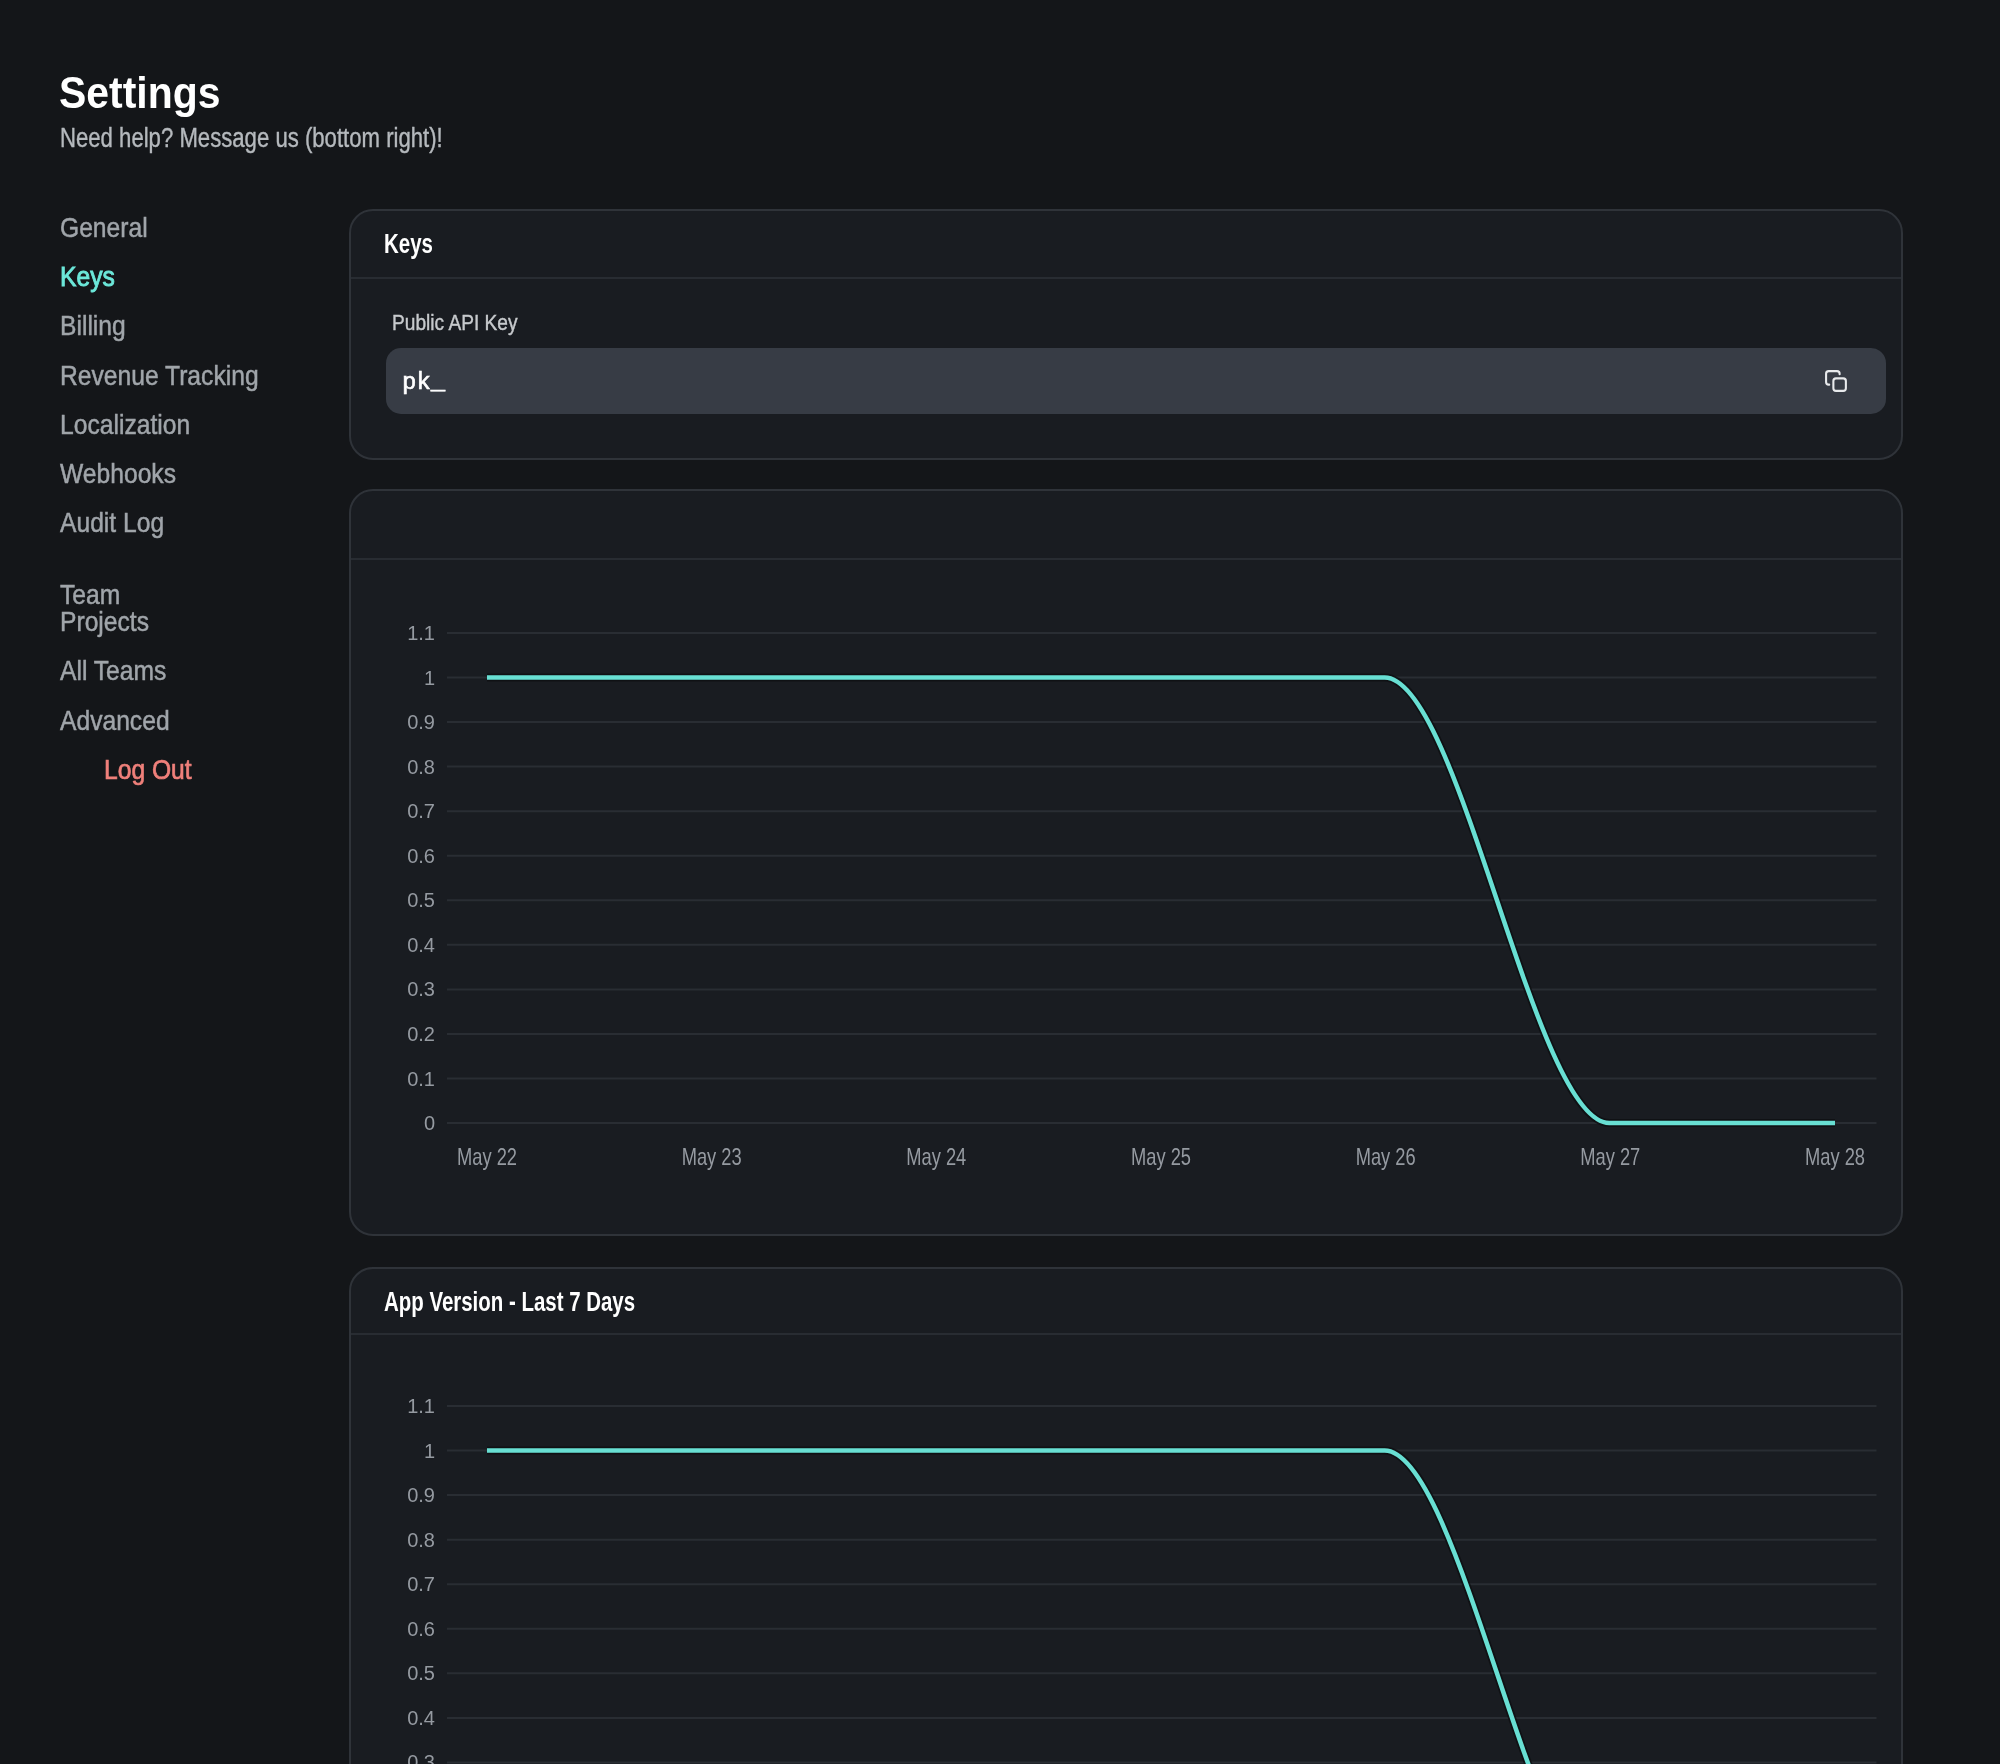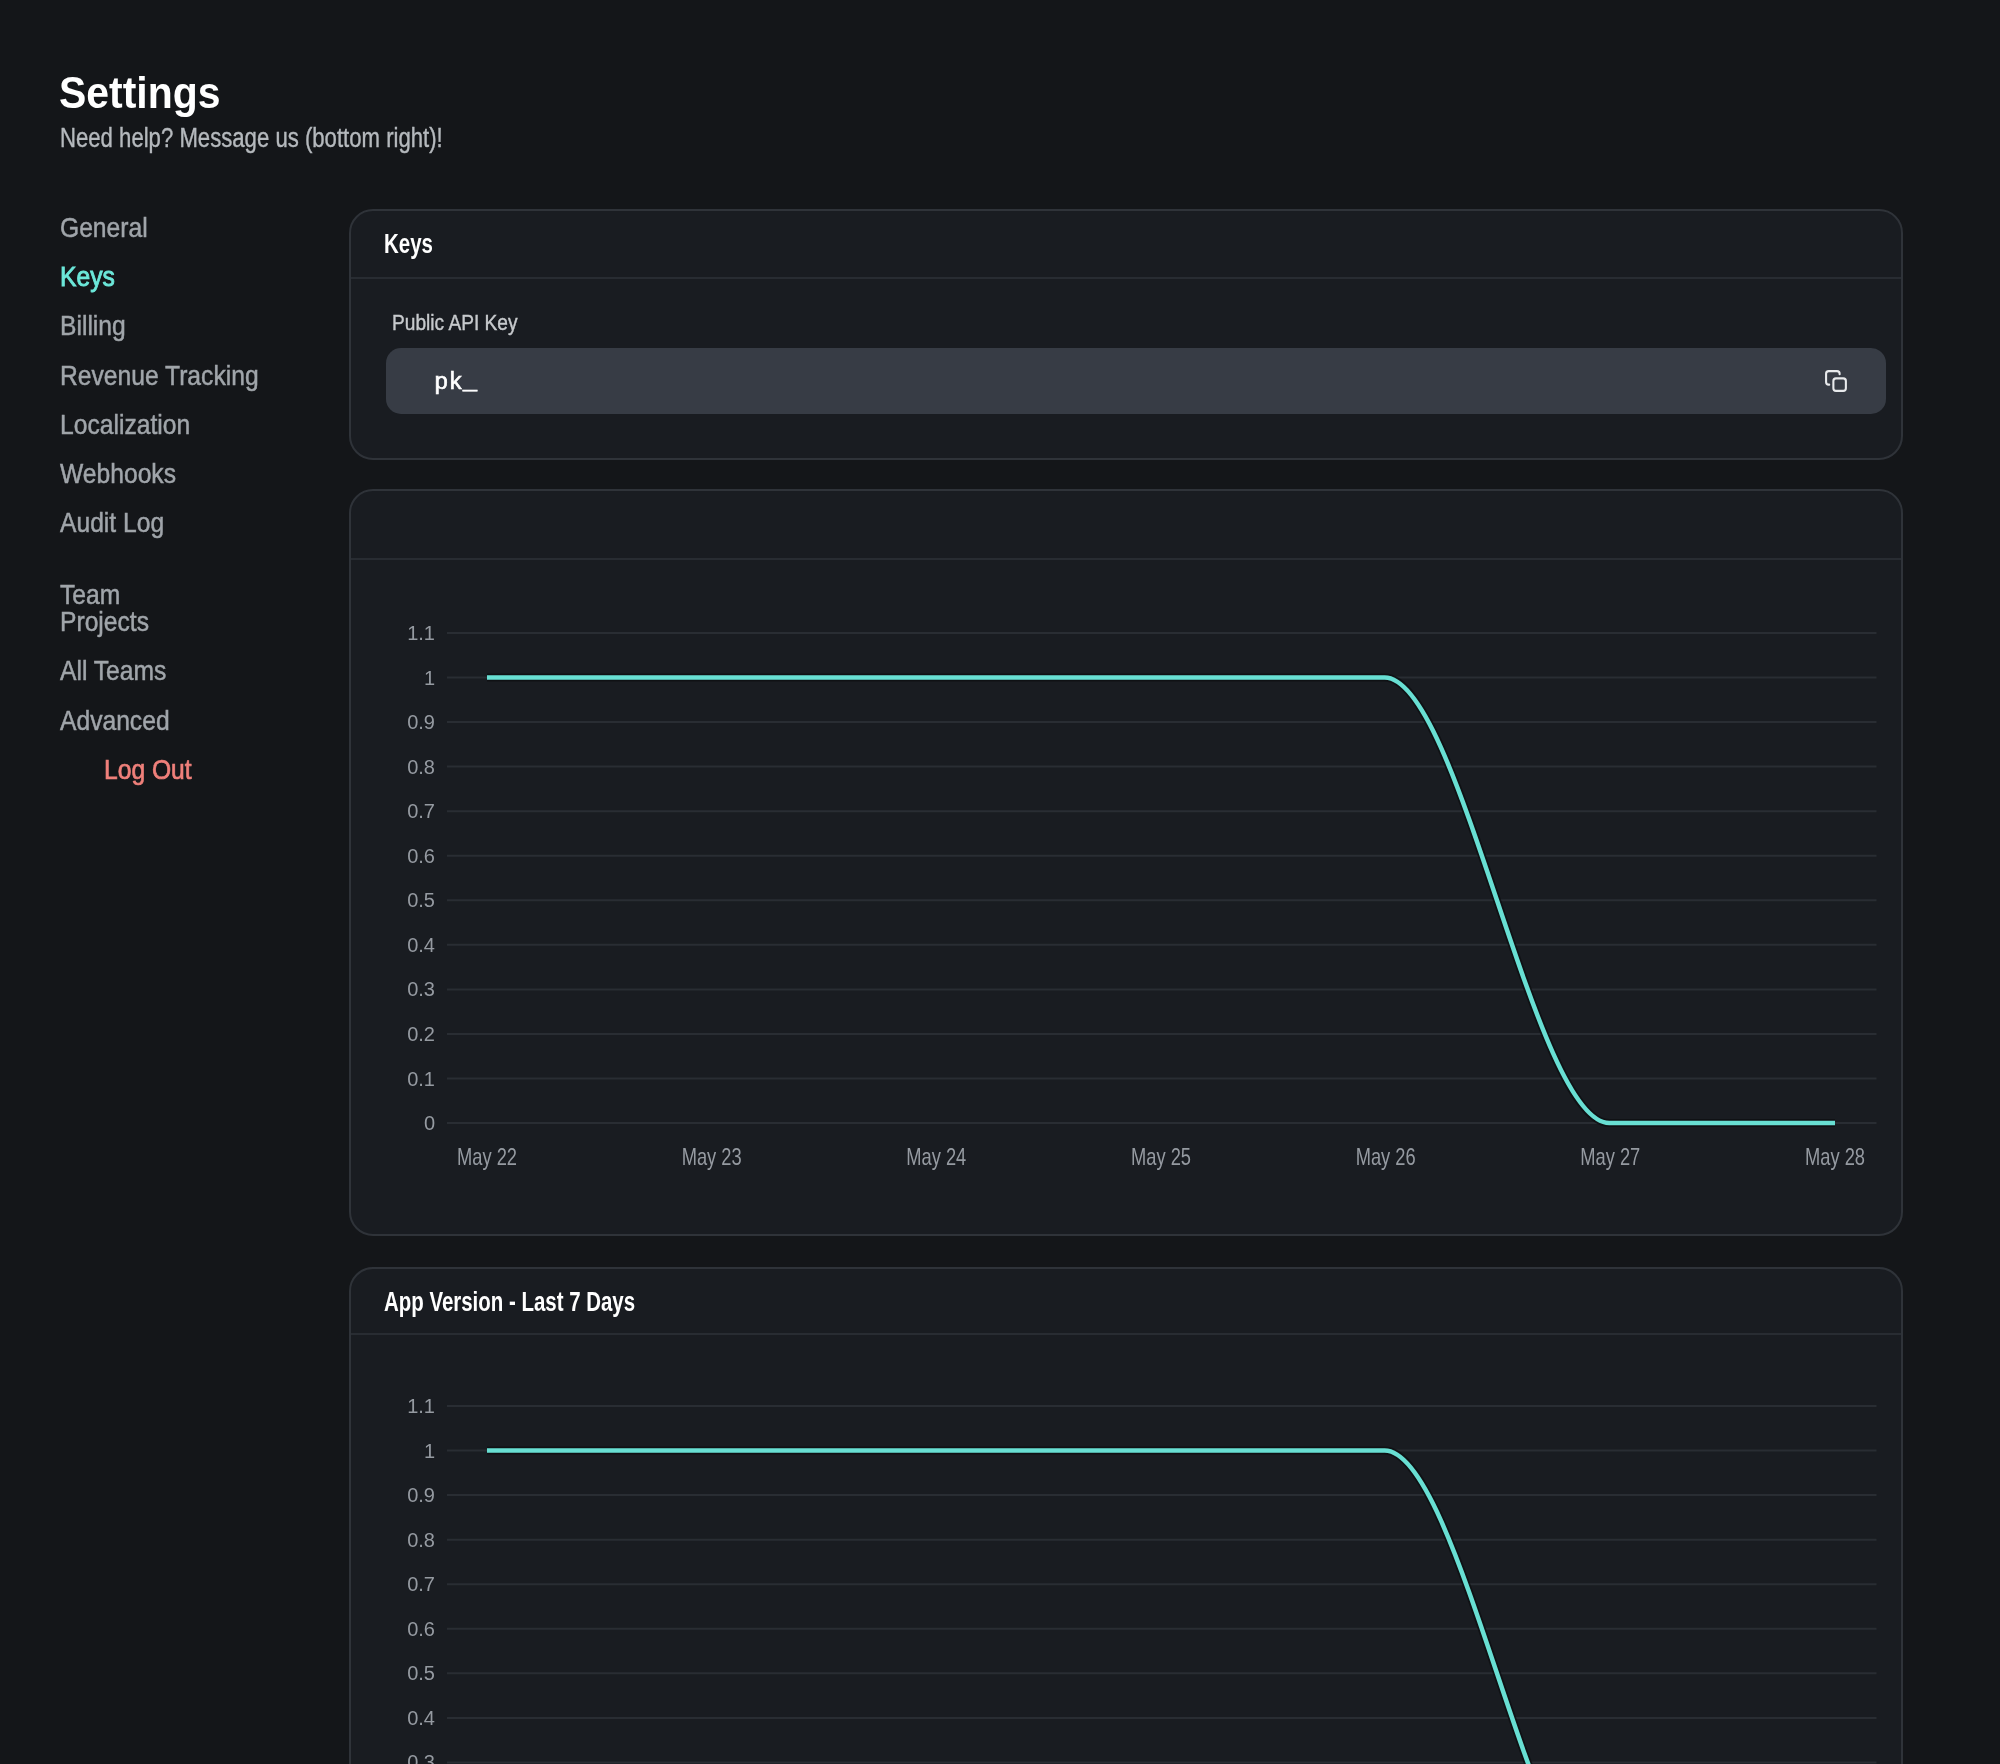--- a/index.html
+++ b/index.html
@@ -35,21 +35,21 @@
 <a style="top:657.3px;"><span class="sx86">All Teams</span></a>
 <a style="top:706.6px;"><span class="sx86">Advanced</span></a>
 <a style="top:755.9px; color:#f0807b;margin-left:44px; -webkit-text-stroke:0.7px currentColor;"><span class="sx86">Log Out</span></a>
 </div>
 
 <div class="panel" style="top:209px; height:251px;">
   <div class="phead" style="top:19.3px;"><span class="sx73">Keys</span></div>
   <div class="pdiv" style="top:65.5px;"></div>
   <div class="abs" style="left:41.5px; top:101px; font-size:22px; color:#c7cacd; line-height:1; -webkit-text-stroke:0.4px currentColor;"><span class="sx87">Public API Key</span></div>
   <div class="abs" style="left:35.5px; top:136.5px; width:1500px; height:66.5px; background:#373c45; border-radius:15px;">
-    <div class="abs" style="left:16px; top:23.4px; font-family:'Liberation Mono',monospace; font-size:24px; color:#fff; line-height:1;margin-left:32px; -webkit-text-stroke:0.6px currentColor;">pk_</div>
+    <div class="abs" style="left:16px; top:23.4px; font-family:'Liberation Mono',monospace; font-size:24px; color:#fff; line-height:1; -webkit-text-stroke:0.6px currentColor;">pk_</div>
     <svg class="abs" style="right:37px; top:21.5px;" width="25" height="25" viewBox="0 0 24 24" fill="none" stroke="#e8eaec" stroke-width="2" stroke-linecap="round" stroke-linejoin="round">
       <rect x="9" y="9" width="12" height="12" rx="2.5"></rect>
       <path d="M5 15 H4.5 A2.5 2.5 0 0 1 2 12.5 V4.5 A2.5 2.5 0 0 1 4.5 2 H12.5 A2.5 2.5 0 0 1 15 4.5 V5"></path>
     </svg>
   </div>
 </div>
 
 <div class="panel" style="top:489px; height:747px;">
   <div class="pdiv" style="top:67px;"></div>
   <svg class="abs" style="left:0.5px; top:67px;" width="1549" height="676">

